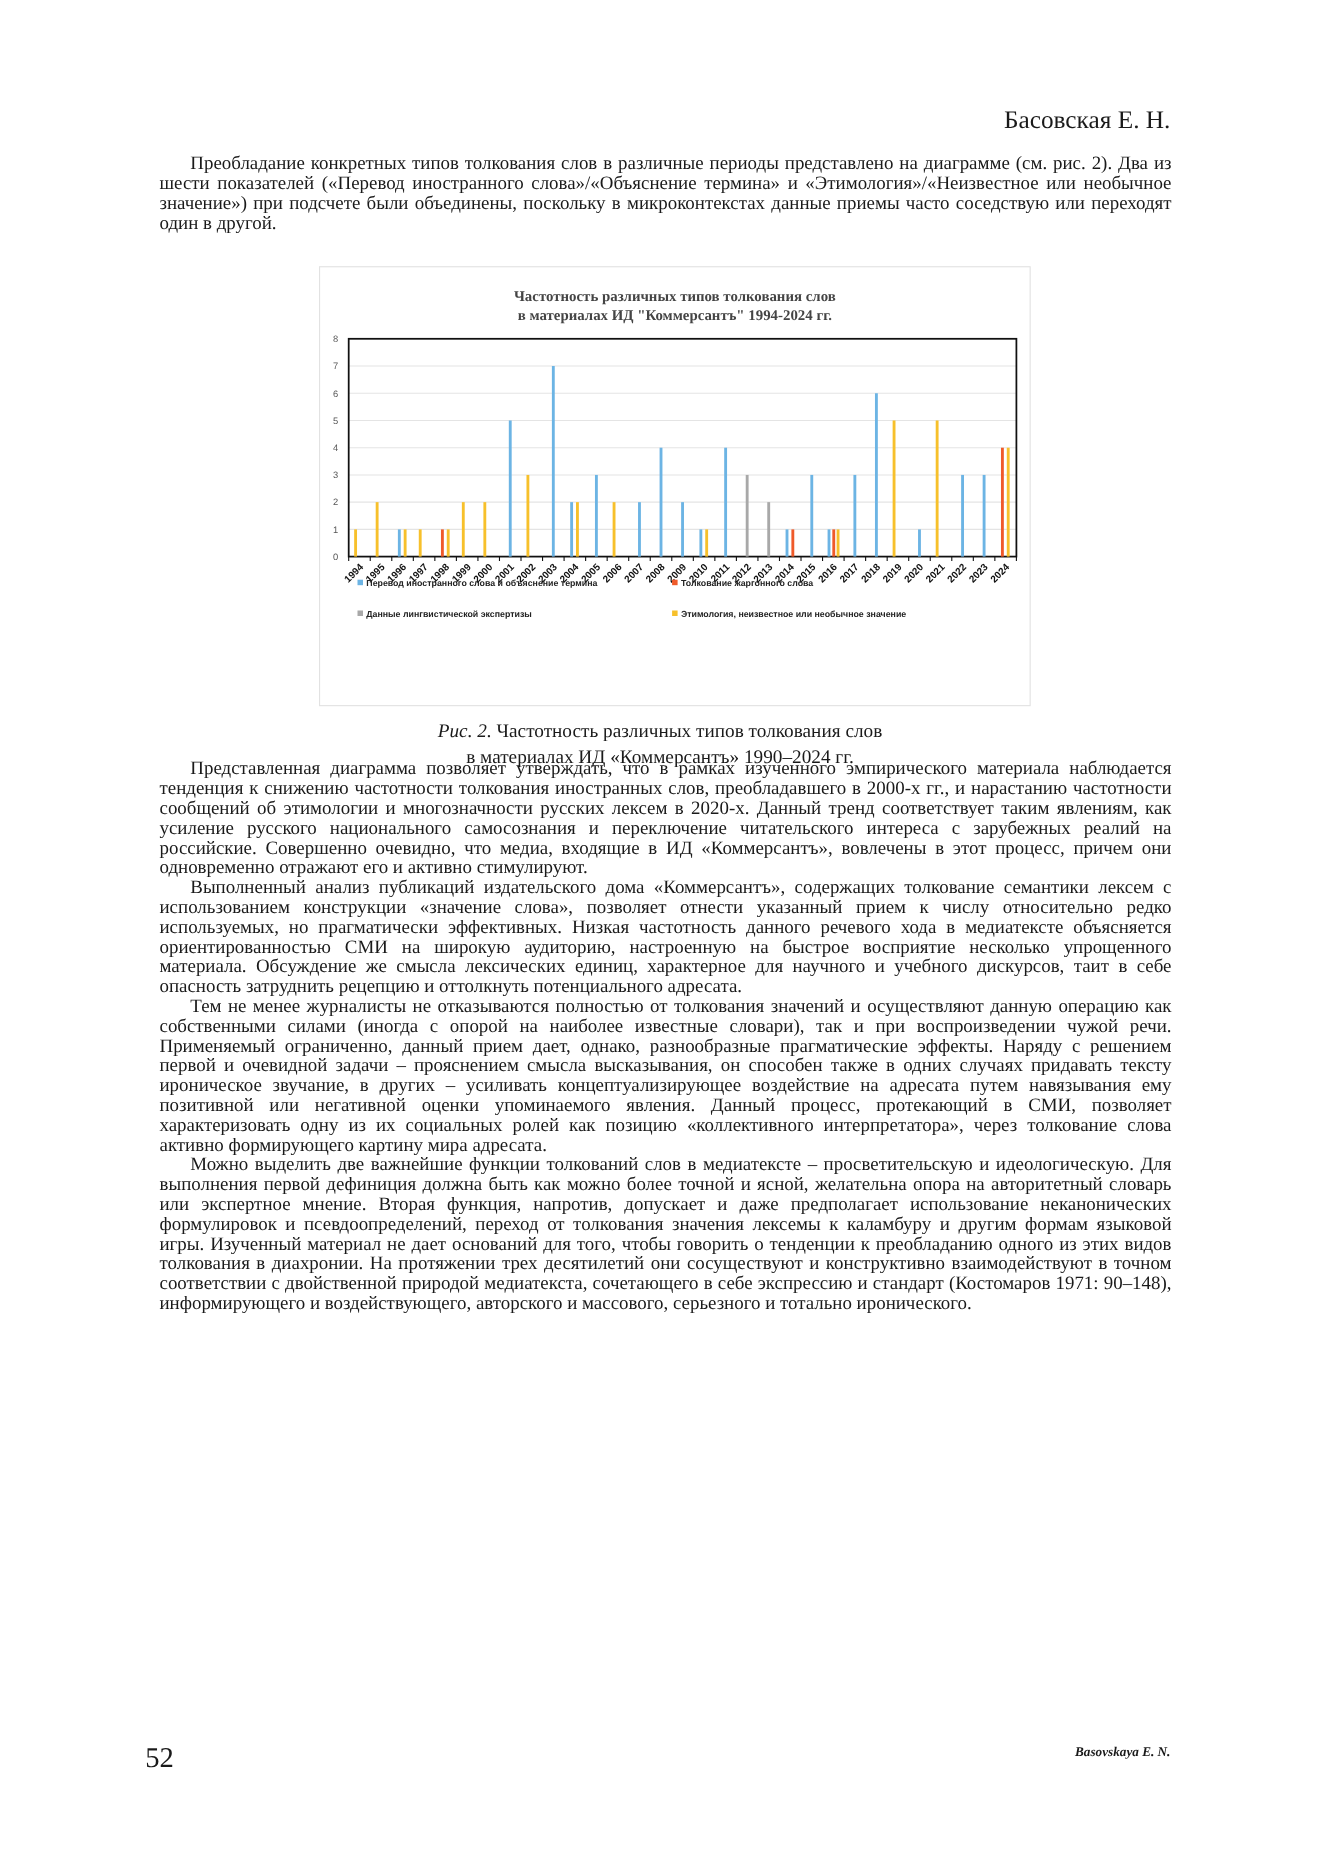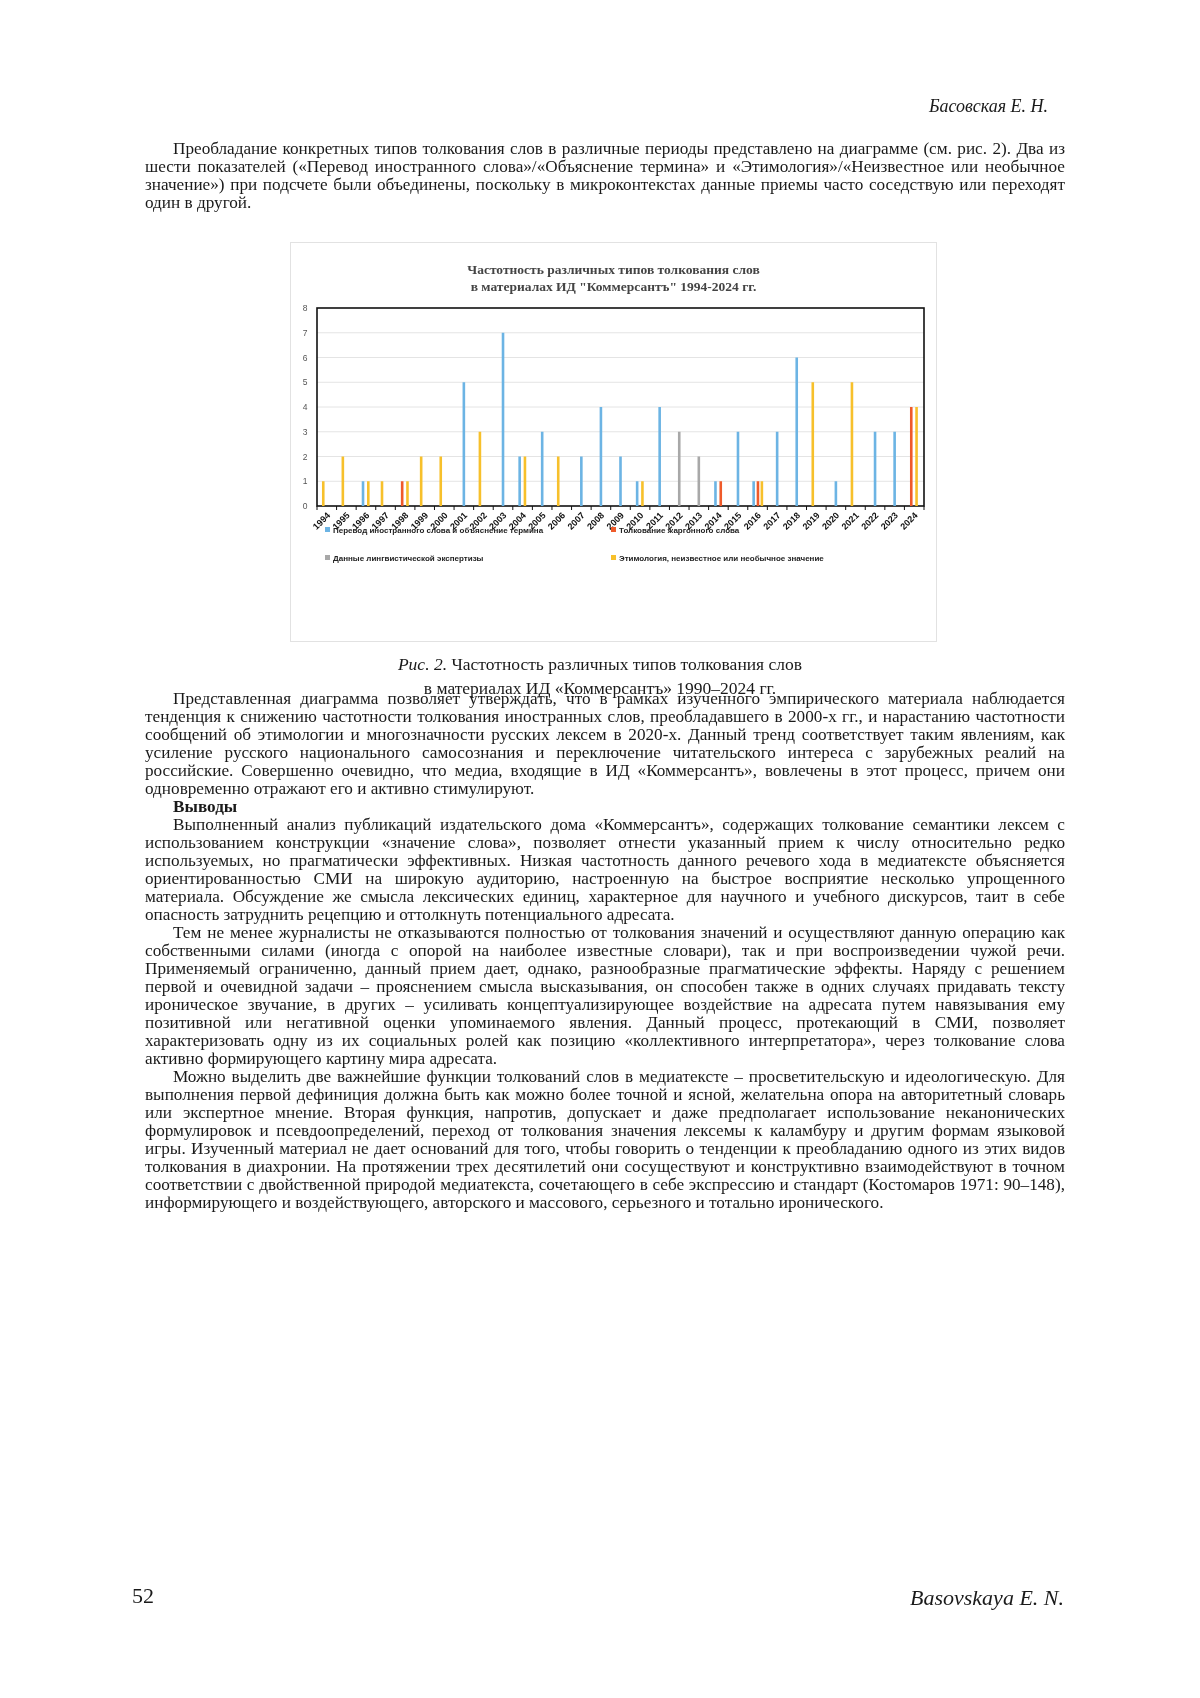--- a/index.html
+++ b/index.html
@@ -1,28 +1,28 @@
 <!DOCTYPE html>
 <html><head>
 <meta charset="utf-8">
 <style>
   html, body { margin: 0; padding: 0; background: #ffffff; }
   body { width: 1200px; height: 1698px; position: relative; font-family: "Liberation Serif", serif; color: #1a1a1a; }
-  .running-head { position: absolute; top: 96px; right: 152px; font-style: italic; font-size: 18px; }
+  .running-head { position: absolute; top: 96px; right: 136px; font-size: 23px; }
   .text-block { position: absolute; left: 145px; width: 920px; font-size: 17.2px; line-height: 18px; text-align: justify; }
   .text-block p { margin: 0; text-indent: 28px; }
   .para-1 { top: 140px; }
   .chart-frame { position: absolute; left: 290px; top: 242px; width: 647px; height: 400px; border: 1px solid #e2e2e2; background: #fff; box-sizing: border-box; }
   .chart-title { position: absolute; left: 0; width: 100%; top: 18px; text-align: center; font-weight: bold; font-size: 13.5px; line-height: 17px; color: #444; }
   .caption { position: absolute; left: 300px; width: 600px; top: 652px; text-align: center; font-size: 17.5px; line-height: 24px; }
   .caption i { font-style: italic; text-align: center; }
   .body-2 { top: 690px; }
   .section-heading { font-weight: bold; text-indent: 28px; margin: 0; }
-  .footer-page { position: absolute; left: 132px; top: 1583px; font-size: 22px; }
-  .footer-author { position: absolute; right: 136px; top: 1585px; font-style: italic; font-size: 22px; }
+  .footer-page { position: absolute; left: 132px; top: 1583px; font-size: 26px; }
+  .footer-author { position: absolute; right: 136px; top: 1585px; font-style: italic; font-size: 12px; font-weight: bold; }
   svg text { font-family: "Liberation Sans", sans-serif; }
 </style>
 </head>
 <body>
 
 <div class="running-head">Басовская Е. Н.</div>
 
 <div class="text-block para-1">
   <p>Преобладание конкретных типов толкования слов в различные периоды представлено на диаграмме (см. рис. 2). Два из шести показателей («Перевод иностранного слова»/«Объяснение термина» и «Этимология»/«Неизвестное или необычное значение») при подсчете были объединены, поскольку в микроконтекстах данные приемы часто соседствую или переходят один в другой.</p>
 </div>
@@ -163,20 +163,19 @@
     </svg>
 </div>
 
 <div class="caption">
   <i>Рис. 2.</i><span> Частотность различных типов толкования слов</span><br>
   <span>в материалах ИД «Коммерсантъ» 1990–2024 гг.</span>
 </div>
 
 <div class="text-block body-2">
   <p>Представленная диаграмма позволяет утверждать, что в рамках изученного эмпирического материала наблюдается тенденция к снижению частотности толкования иностранных слов, преобладавшего в 2000-х гг., и нарастанию частотности сообщений об этимологии и многозначности русских лексем в 2020-х. Данный тренд соответствует таким явлениям, как усиление русского национального самосознания и переключение читательского интереса с зарубежных реалий на российские. Совершенно очевидно, что медиа, входящие в ИД «Коммерсантъ», вовлечены в этот процесс, причем они одновременно отражают его и активно стимулируют.</p>
-  <p class="section-heading">Выводы</p>
   <p>Выполненный анализ публикаций издательского дома «Коммерсантъ», содержащих толкование семантики лексем с использованием конструкции «значение слова», позволяет отнести указанный прием к числу относительно редко используемых, но прагматически эффективных. Низкая частотность данного речевого хода в медиатексте объясняется ориентированностью СМИ на широкую аудиторию, настроенную на быстрое восприятие несколько упрощенного материала. Обсуждение же смысла лексических единиц, характерное для научного и учебного дискурсов, таит в себе опасность затруднить рецепцию и оттолкнуть потенциального адресата.</p>
   <p>Тем не менее журналисты не отказываются полностью от толкования значений и осуществляют данную операцию как собственными силами (иногда с опорой на наиболее известные словари), так и при воспроизведении чужой речи. Применяемый ограниченно, данный прием дает, однако, разнообразные прагматические эффекты. Наряду с решением первой и очевидной задачи – прояснением смысла высказывания, он способен также в одних случаях придавать тексту ироническое звучание, в других – усиливать концептуализирующее воздействие на адресата путем навязывания ему позитивной или негативной оценки упоминаемого явления. Данный процесс, протекающий в СМИ, позволяет характеризовать одну из их социальных ролей как позицию «коллективного интерпретатора», через толкование слова активно формирующего картину мира адресата.</p>
   <p>Можно выделить две важнейшие функции толкований слов в медиатексте – просветительскую и идеологическую. Для выполнения первой дефиниция должна быть как можно более точной и ясной, желательна опора на авторитетный словарь или экспертное мнение. Вторая функция, напротив, допускает и даже предполагает использование неканонических формулировок и псевдоопределений, переход от толкования значения лексемы к каламбуру и другим формам языковой игры. Изученный материал не дает оснований для того, чтобы говорить о тенденции к преобладанию одного из этих видов толкования в диахронии. На протяжении трех десятилетий они сосуществуют и конструктивно взаимодействуют в точном соответствии с двойственной природой медиатекста, сочетающего в себе экспрессию и стандарт (Костомаров 1971: 90–148), информирующего и воздействующего, авторского и массового, серьезного и тотально иронического.</p>
 </div>
 
 <div class="footer-page">52</div>
 <div class="footer-author">Basovskaya E. N.</div>
 
 </body></html>

